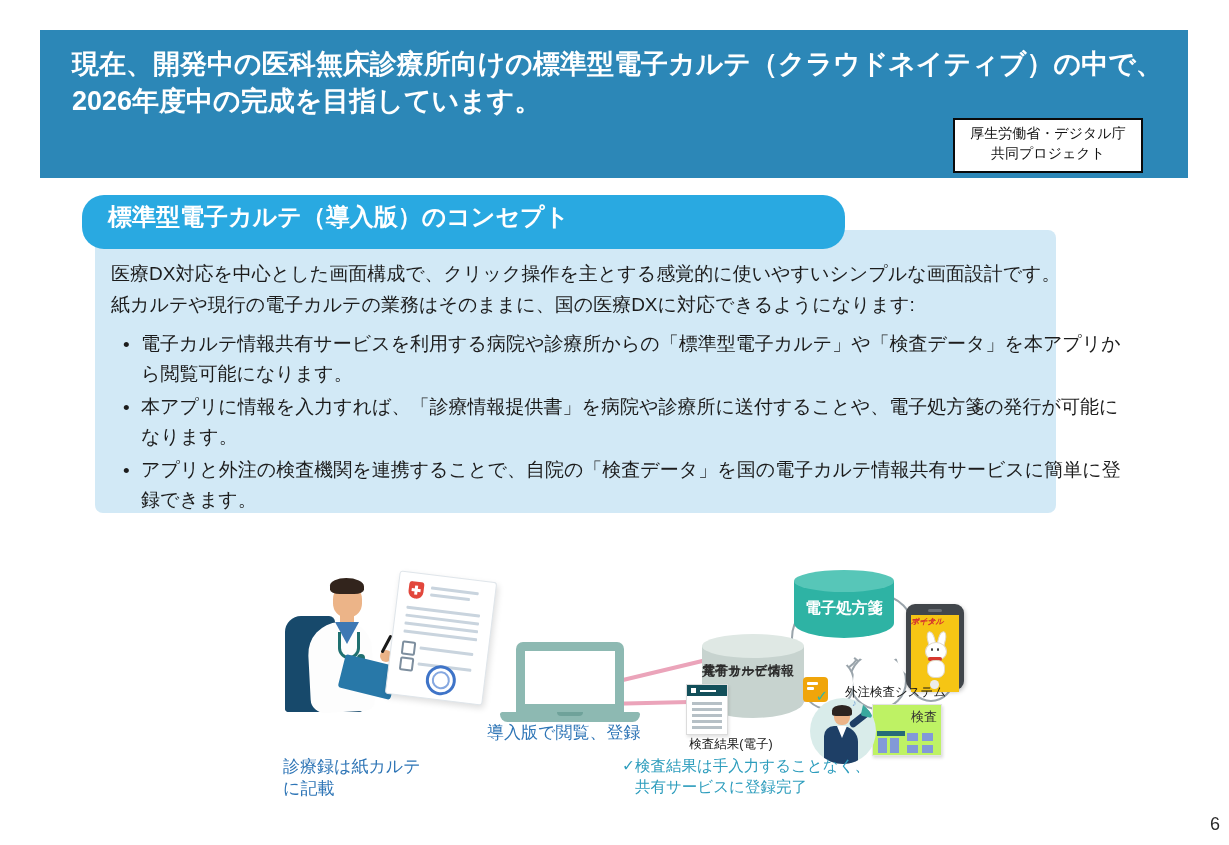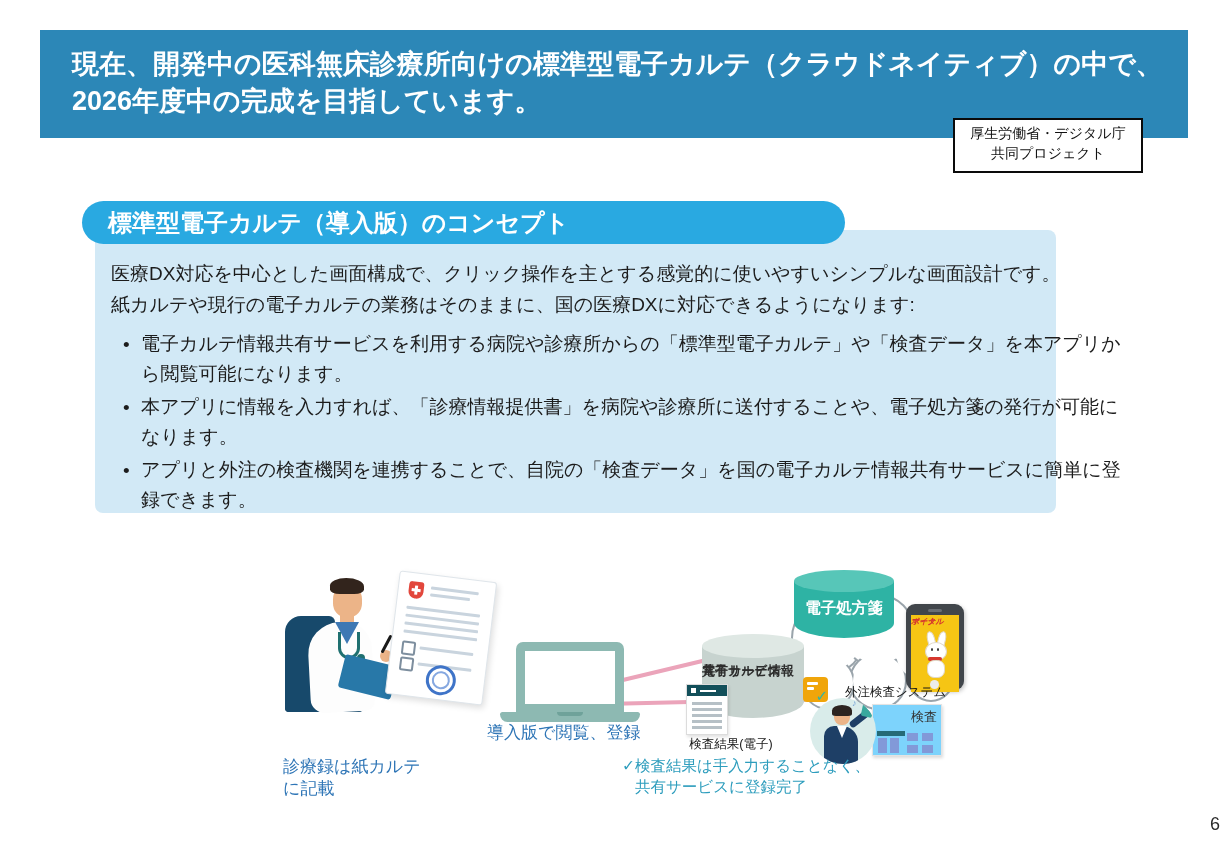--- a/index.html
+++ b/index.html
@@ -1,26 +1,26 @@
 <!DOCTYPE html>
 <html><head>
 <meta charset="utf-8">
 <style>
   html,body{margin:0;padding:0;background:#ffffff;}
   body{font-family:"Liberation Sans","DejaVu Sans",sans-serif;}
   .slide{position:relative;width:1229px;height:845px;background:#ffffff;overflow:hidden;}
 
   
-  .banner{position:absolute;left:40px;top:30px;width:1148px;height:108px;background:#2c87b7;}
+  .banner{position:absolute;left:40px;top:30px;width:1148px;height:148px;background:#2c87b7;}
   .banner-text{position:absolute;left:32px;top:16px;color:#ffffff;font-size:27px;font-weight:bold;line-height:37px;white-space:nowrap;}
   .project-box{position:absolute;left:913px;top:88px;width:186px;height:48px;background:#ffffff;border:2px solid #0a0a0a;text-align:center;font-size:14px;line-height:20px;color:#111;padding-top:3px;box-sizing:content-box;}
 
   
   .concept-panel{position:absolute;left:95px;top:230px;width:961px;height:283px;background:#d2e9f6;border-radius:8px;}
-  .concept-pill{position:absolute;left:82px;top:201px;width:737px;height:43px;background:#29a9e1;border-radius:22px;color:#ffffff;font-size:24px;font-weight:bold;line-height:43px;padding-left:26px;white-space:nowrap;z-index:5;}
+  .concept-pill{position:absolute;left:82px;top:195px;width:737px;height:54px;background:#29a9e1;border-radius:22px;color:#ffffff;font-size:24px;font-weight:bold;line-height:43px;padding-left:26px;white-space:nowrap;z-index:5;}
   .concept-body{position:absolute;left:16px;top:28px;width:1010px;color:#1c1c1c;font-size:19px;line-height:31px;}
   .concept-body p{margin:0;}
   .bullets{margin-top:9px;}
   .bullet-row{display:flex;margin-bottom:3px;}
   .bullet-mark{width:18px;flex:0 0 18px;margin-left:12px;}
   .bullet-text{flex:1;line-height:30px;}
 
   
   .cap-blue{position:absolute;color:#2e75b6;font-size:17px;line-height:22px;z-index:6;}
   .cap-dark{position:absolute;color:#161616;font-size:12.5px;z-index:6;}
@@ -113,21 +113,21 @@
   .person div{position:absolute;}
   .p-hair{left:22px;top:7px;width:20px;height:11px;background:#2c2420;border-radius:50% 50% 20% 20%;}
   .p-head{left:24px;top:10px;width:16px;height:17px;background:#ecb488;border-radius:45%;}
   .p-body{left:14px;top:28px;width:34px;height:38px;background:#1e3f66;border-radius:10px 16px 0 0;}
   .p-shirt{left:27px;top:28px;width:10px;height:12px;background:#ffffff;clip-path:polygon(50% 100%,0 0,100% 0);}
   .p-arm{left:38px;top:17px;width:24px;height:7px;background:#1e3f66;border-radius:4px;transform:rotate(-38deg);}
   .p-card{left:52px;top:5px;width:11px;height:14px;background:#39a89d;border-radius:2px;transform:rotate(12deg);}
   .p-note{position:absolute;left:42px;top:0px;color:#7aa6d8;font-size:9px;}
 
   
-  .building{position:absolute;left:872px;top:704px;width:68px;height:50px;background:#7dd3fc;border:1px solid #e3e3e3;box-shadow:1px 2px 3px rgba(0,0,0,.15);z-index:2;}
+  .building{position:absolute;left:872px;top:704px;width:68px;height:50px;background:#bef264;border:1px solid #e3e3e3;box-shadow:1px 2px 3px rgba(0,0,0,.15);z-index:2;}
   .building div{position:absolute;}
   .b-sign{right:4px;top:3px;color:#333;font-size:13px;}
   .b-bar{left:4px;top:26px;width:28px;height:5px;background:#256b77;}
   .b-win{background:#8299d8;}
 
   .page-num{position:absolute;right:9px;bottom:10px;color:#2b2b2b;font-size:18px;z-index:6;}
 </style>
 </head>
 <body>
 

